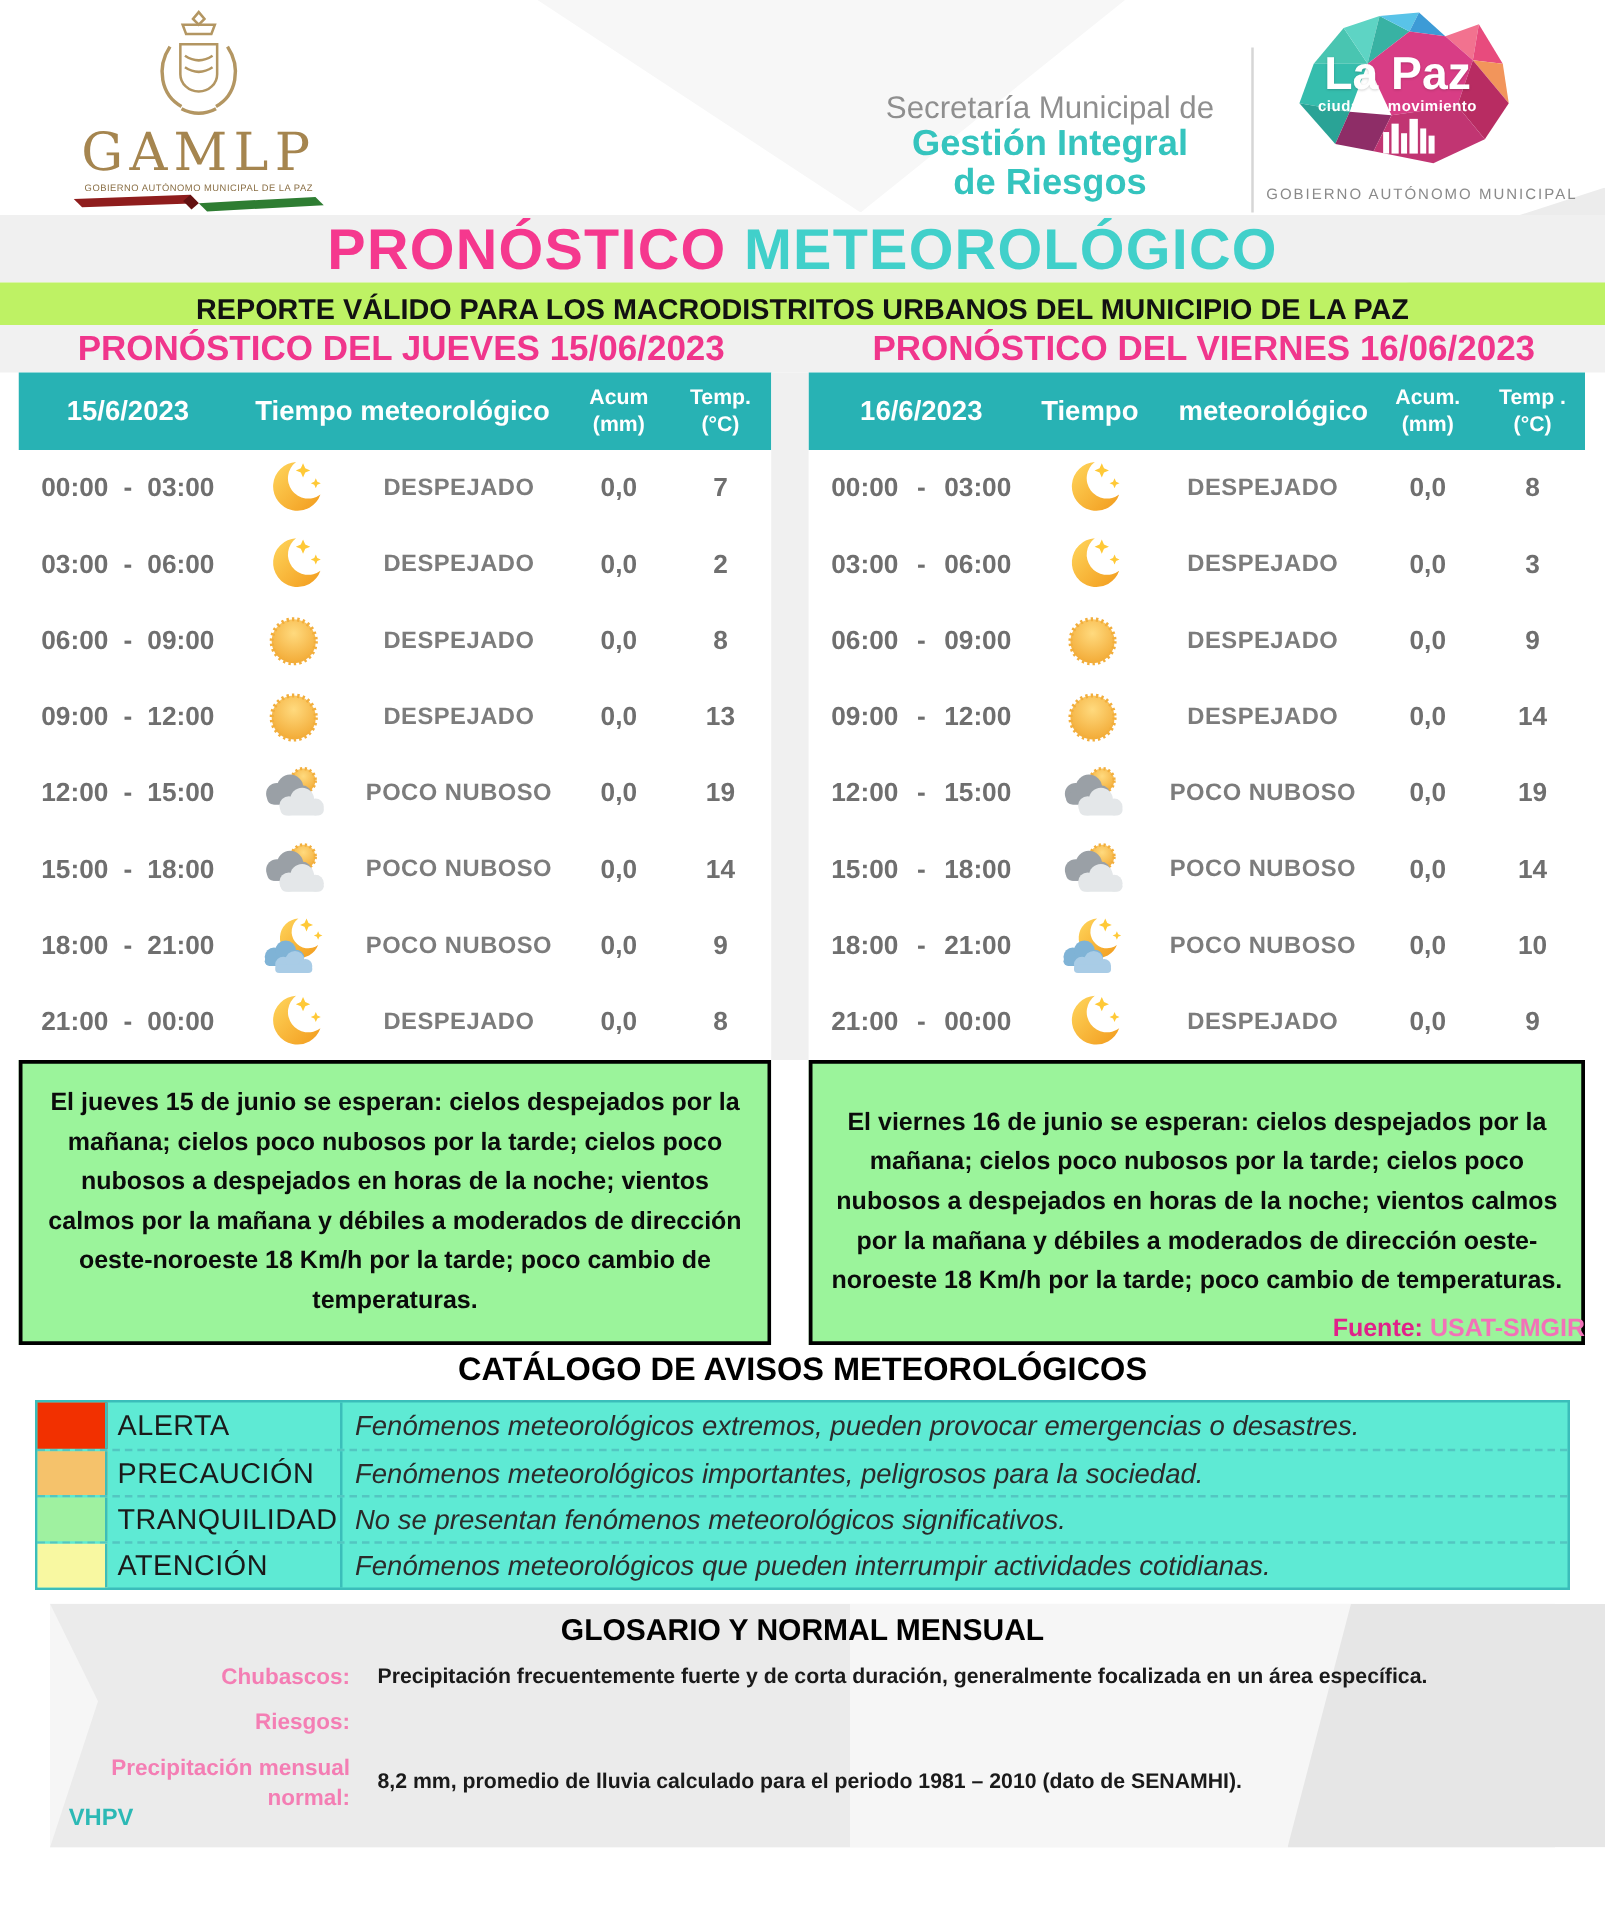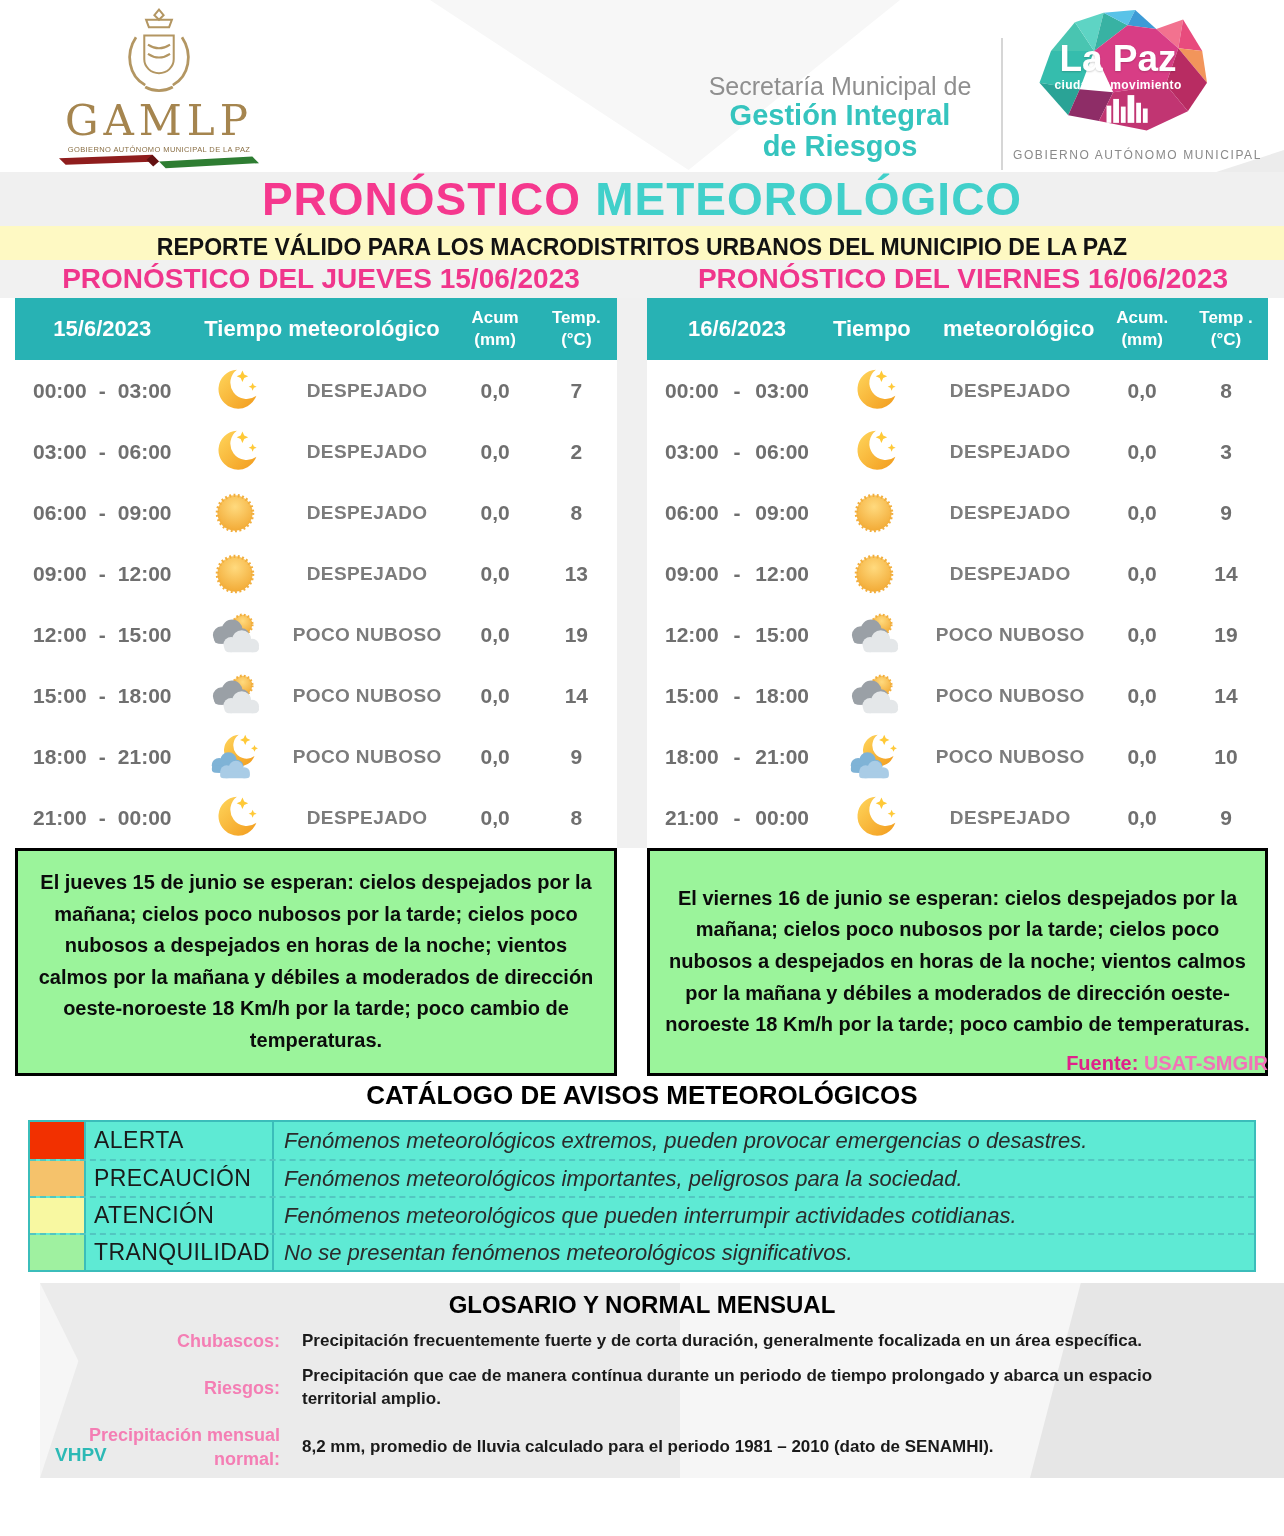--- a/index.html
+++ b/index.html
@@ -21,21 +21,21 @@
   .lapaz-texts { position:absolute; left:0; top:32px; width:100%; text-align:center; color:#fff; }
   .lapaz-title { font-size:37px; font-weight:bold; line-height:1; text-shadow:0 1px 2px rgba(0,0,0,.18); }
   .lapaz-sub { font-size:12px; font-weight:bold; letter-spacing:.4px; margin-top:1px; }
   .lapaz-caption { margin-top:6px; font-size:12px; color:#8a8a8a; letter-spacing:1.6px; white-space:nowrap; }
 
   
   .title-band { position:absolute; top:172px; left:0; width:1284px; height:54px; background:#f0f0f0;
                 display:flex; align-items:center; justify-content:center; z-index:2;
                 font-size:46px; font-weight:bold; letter-spacing:1px; }
   .t-pink { color:#F5388E; } .t-teal { color:#41D0CA; margin-left:14px; }
-  .subtitle-band { position:absolute; top:226px; left:0; width:1284px; height:42px; background:#fef9c3;
+  .subtitle-band { position:absolute; top:226px; left:0; width:1284px; height:42px; background:#bef264;
                 display:flex; align-items:center; justify-content:center; z-index:2;
                 font-size:23px; font-weight:bold; color:#121212; }
   .heads-band { position:absolute; top:260px; left:0; width:1284px; height:38px; background:#f1f1f1;
                 display:flex; z-index:2; }
   .col-head { flex:1; display:flex; align-items:center; justify-content:center;
               font-size:28px; font-weight:bold; color:#F0368C; }
 
   
   .tables { position:absolute; top:298px; left:0; width:1284px; height:550px; display:flex; z-index:2; }
   .t-spacer-l { width:15px; } .t-gap { width:30px; background:#f0f0f0; } .t-spacer-r { width:16px; }
@@ -681,44 +681,43 @@
         <div class="cdesc">Fenómenos meteorológicos extremos, pueden provocar emergencias o desastres.</div>
       </div>
 
       <div class="crow">
         <div class="swatch" style="background: rgb(245, 194, 107);"></div>
         <div class="level">PRECAUCIÓN</div>
         <div class="cdesc">Fenómenos meteorológicos importantes, peligrosos para la sociedad.</div>
       </div>
 
       <div class="crow">
+        <div class="swatch" style="background: rgb(159, 241, 160);"></div>
+        <div class="level">TRANQUILIDAD</div>
+        <div class="cdesc">No se presentan fenómenos meteorológicos significativos.</div>
+      </div>
+
+      <div class="crow">
         <div class="swatch" style="background: rgb(248, 248, 161);"></div>
         <div class="level">ATENCIÓN</div>
         <div class="cdesc">Fenómenos meteorológicos que pueden interrumpir actividades cotidianas.</div>
       </div>
-
-      <div class="crow">
-        <div class="swatch" style="background: rgb(159, 241, 160);"></div>
-        <div class="level">TRANQUILIDAD</div>
-        <div class="cdesc">No se presentan fenómenos meteorológicos significativos.</div>
-      </div>
     </div>
 
   <div class="glossary">
     <div class="glossary-title">GLOSARIO Y NORMAL MENSUAL</div>
     <div class="gl-entries">
 
         <div class="gl-row">
           <div class="gl-term">Chubascos:</div>
           <div class="gl-def">Precipitación frecuentemente fuerte y de corta duración, generalmente focalizada en un área específica.</div>
         </div>
 
         <div class="gl-row">
           <div class="gl-term">Riesgos:</div>
-          <div class="gl-def">Precipitación que cae de manera contínua durante un periodo de tiempo prolongado y abarca un espacio territorial amplio.</div>
         </div>
 
         <div class="gl-row">
           <div class="gl-term">Precipitación mensual normal:</div>
           <div class="gl-def">8,2 mm, promedio de lluvia calculado para el periodo 1981 – 2010 (dato de SENAMHI).</div>
         </div>
       </div>
   </div>
 
   <div class="initials">VHPV</div>

